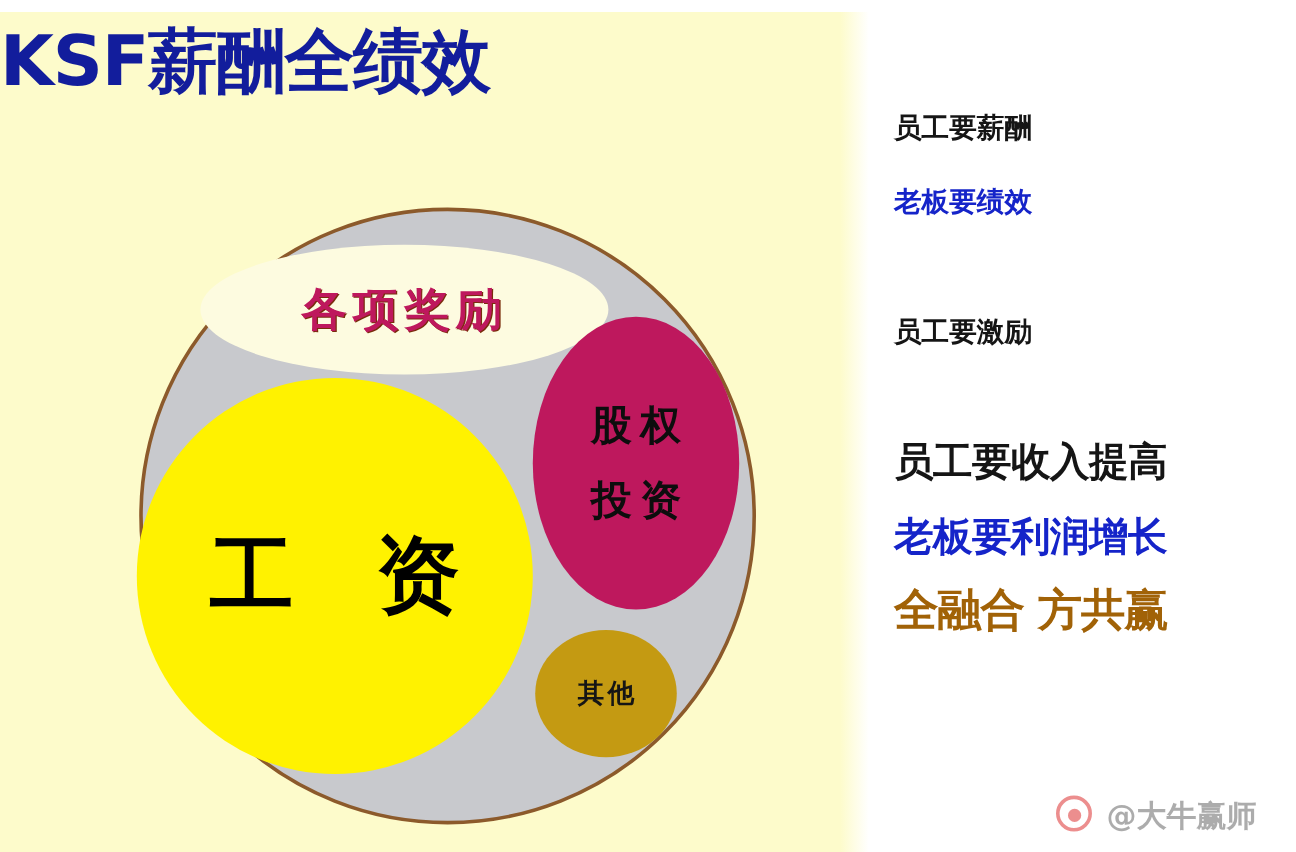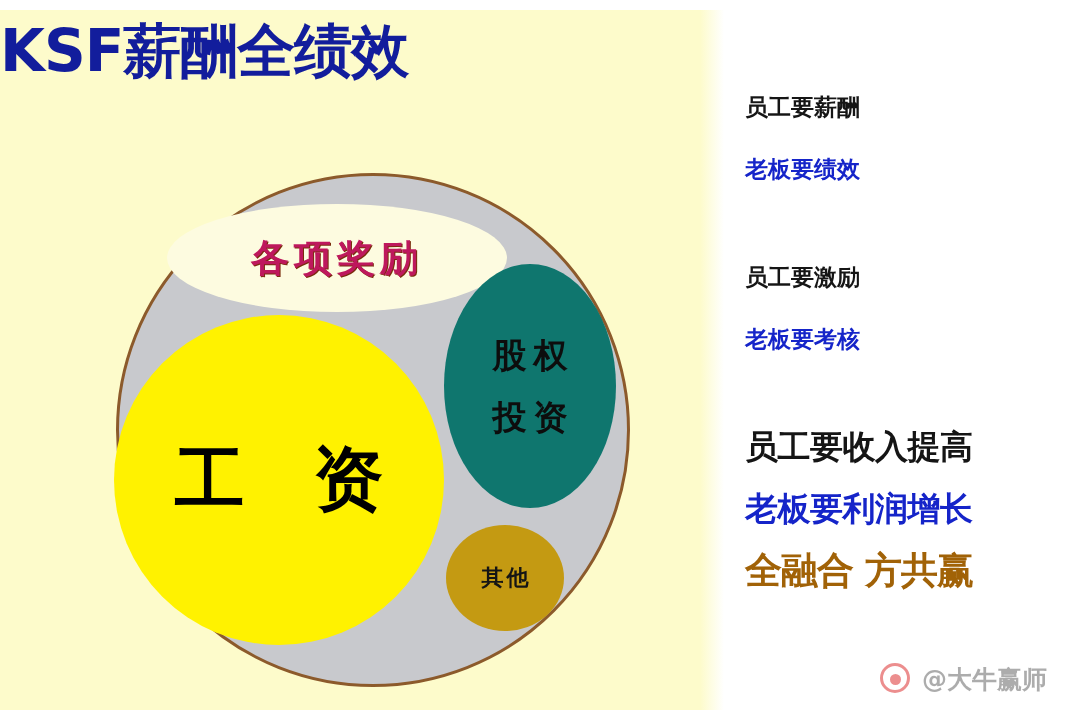--- a/index.html
+++ b/index.html
@@ -118,21 +118,21 @@
     color: #000000;
     white-space: nowrap;
   }
   .ellipse-equity {
     position: absolute;
     left: 328px;
     top: 91px;
     width: 172px;
     height: 244px;
     border-radius: 50%;
-    background: #0f766e;
+    background: #be185d;
     z-index: 2;
     display: flex;
     flex-direction: column;
     align-items: center;
     justify-content: center;
   }
   .label-equity-line {
     font-family: "DejaVu Serif", "Liberation Serif", serif;
     font-weight: bold;
     font-size: 34px;
@@ -265,21 +265,20 @@
 
   <div class="slogans">
 
     <div class="slogan-group g1">
       <div class="slogan-line black">员工要薪酬</div>
       <div class="slogan-line blue">老板要绩效</div>
     </div>
 
     <div class="slogan-group">
       <div class="slogan-line black">员工要激励</div>
-      <div class="slogan-line blue">老板要考核</div>
     </div>
 
     <div class="slogan-group">
       <div class="slogan-line black s-wide">员工要收入提高</div>
       <div class="slogan-line blue s-wide">老板要利润增长</div>
       <div class="slogan-line red">全融合 方共赢</div>
     </div>
 
   </div>
 

